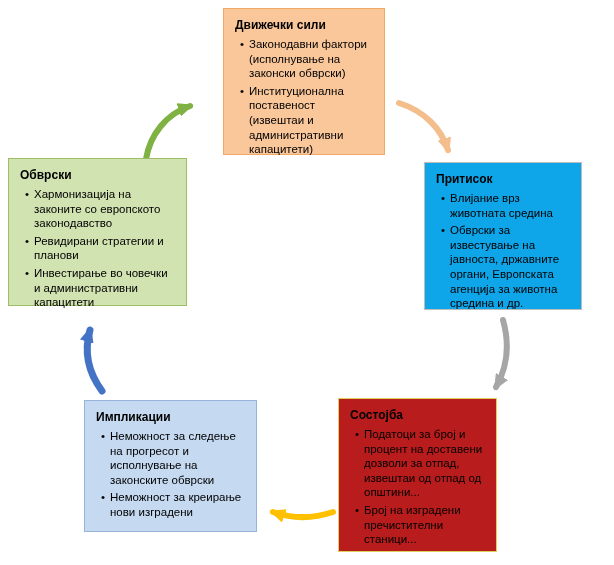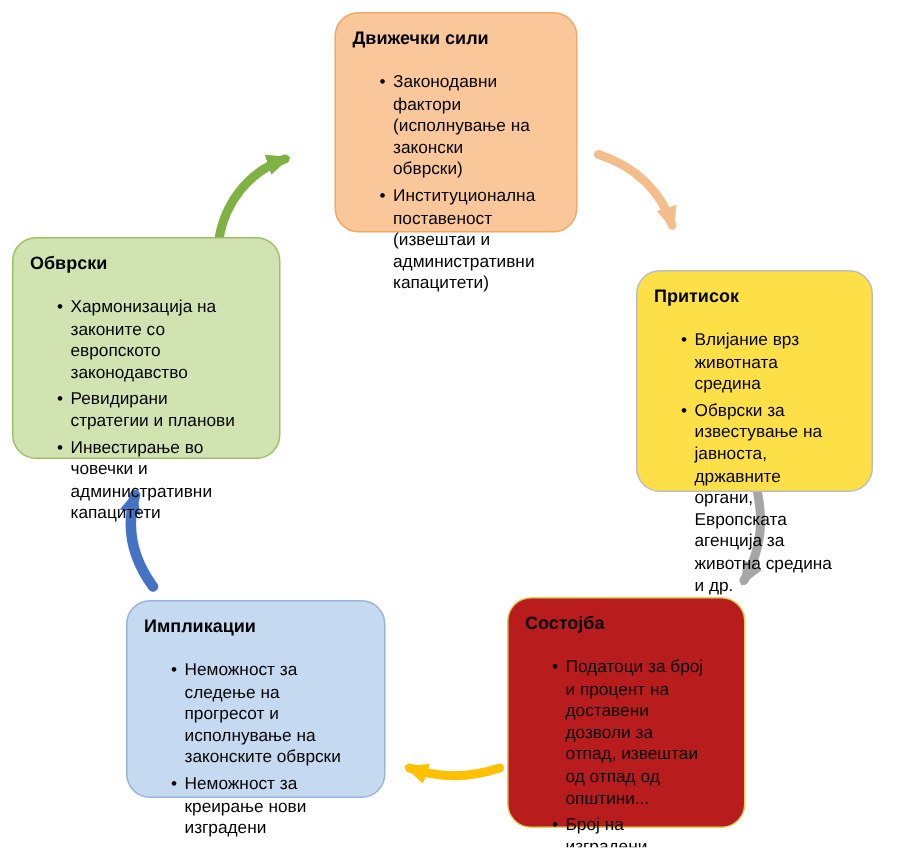--- a/index.html
+++ b/index.html
@@ -19,50 +19,50 @@
     position: absolute;
     left: 0;
     top: 0;
     width: 614px;
     height: 565px;
     pointer-events: none;
   }
   .node {
     position: absolute;
     box-sizing: border-box;
-    border-radius: 16px;
+    border-radius: 0;
     border: 1px solid transparent;
     padding: 9px 10px 8px 10px;
     color: #000;
   }
   .node h3 {
     margin: 0 0 5px 1px;
     font-size: 12px;
     font-weight: bold;
     color: #000;
   }
   .node ul {
-    margin: 16px;
+    margin: 3px;
     padding: 0 0 0 12px;
     list-style: none;
   }
   .node li {
     position: relative;
     font-size: 11.5px;
     line-height: 1.27;
     margin-bottom: 3px;
   }
   .node li::before {
     content: "\2022";
     position: absolute;
     left: -9px;
     top: 0;
   }
   #node-driving      { left: 223px; top: 8px;   width: 162px; height: 147px; background: #FAC79B; border-color: #EFA865; }
-  #node-pressure     { left: 424px; top: 180px; width: 158px; height: 148px; background: #fde047; border-color: #BCBCBC; }
+  #node-pressure     { left: 424px; top: 162px; width: 158px; height: 148px; background: #0ea5e9; border-color: #BCBCBC; }
   #node-state        { left: 338px; top: 398px; width: 159px; height: 154px; background: #b91c1c; border-color: #E0CF5B; }
   #node-implications { left: 84px;  top: 400px; width: 173px; height: 132px; background: #C5D9F1; border-color: #96B4DA; }
   #node-response     { left: 8px;   top: 158px; width: 179px; height: 148px; background: #D2E3B2; border-color: #9DBE66; }
 </style>
 </head>
 <body>
 
 <div class="canvas">
 
   <svg id="arrows" width="614" height="565" viewBox="0 0 614 565" xmlns="http://www.w3.org/2000/svg">

